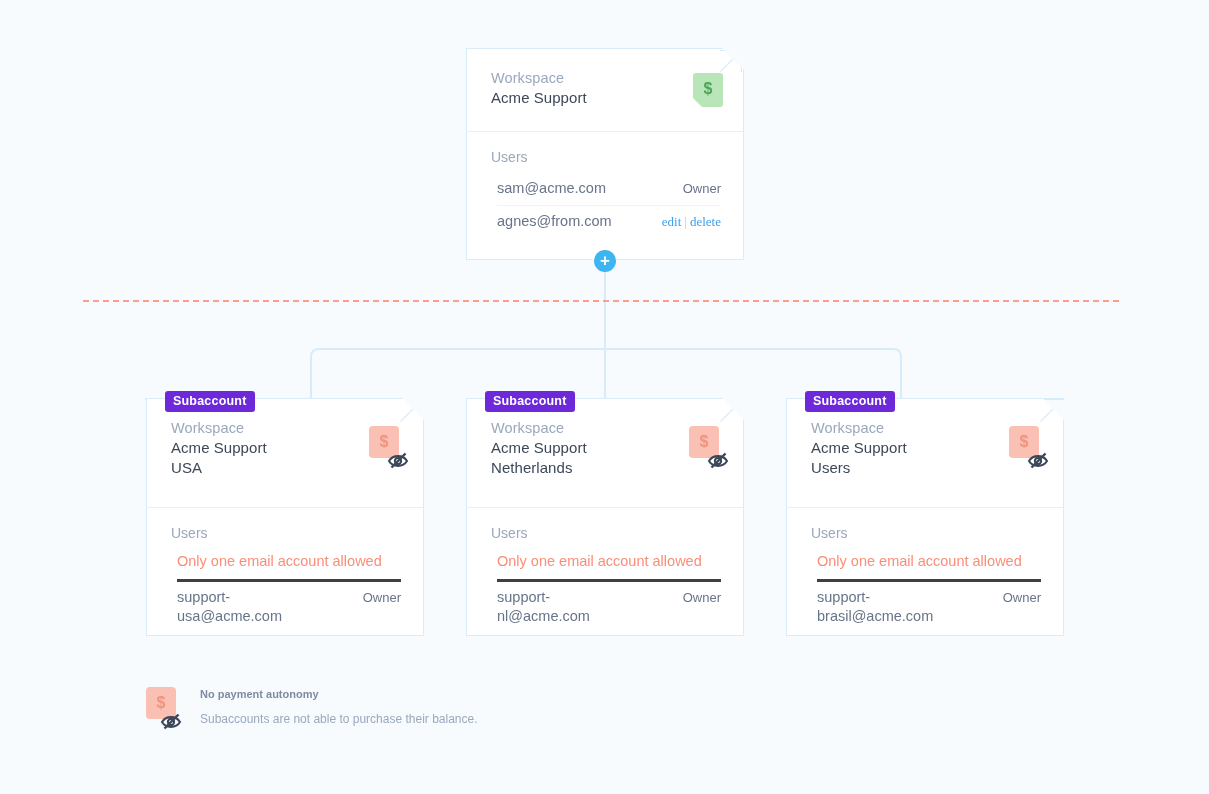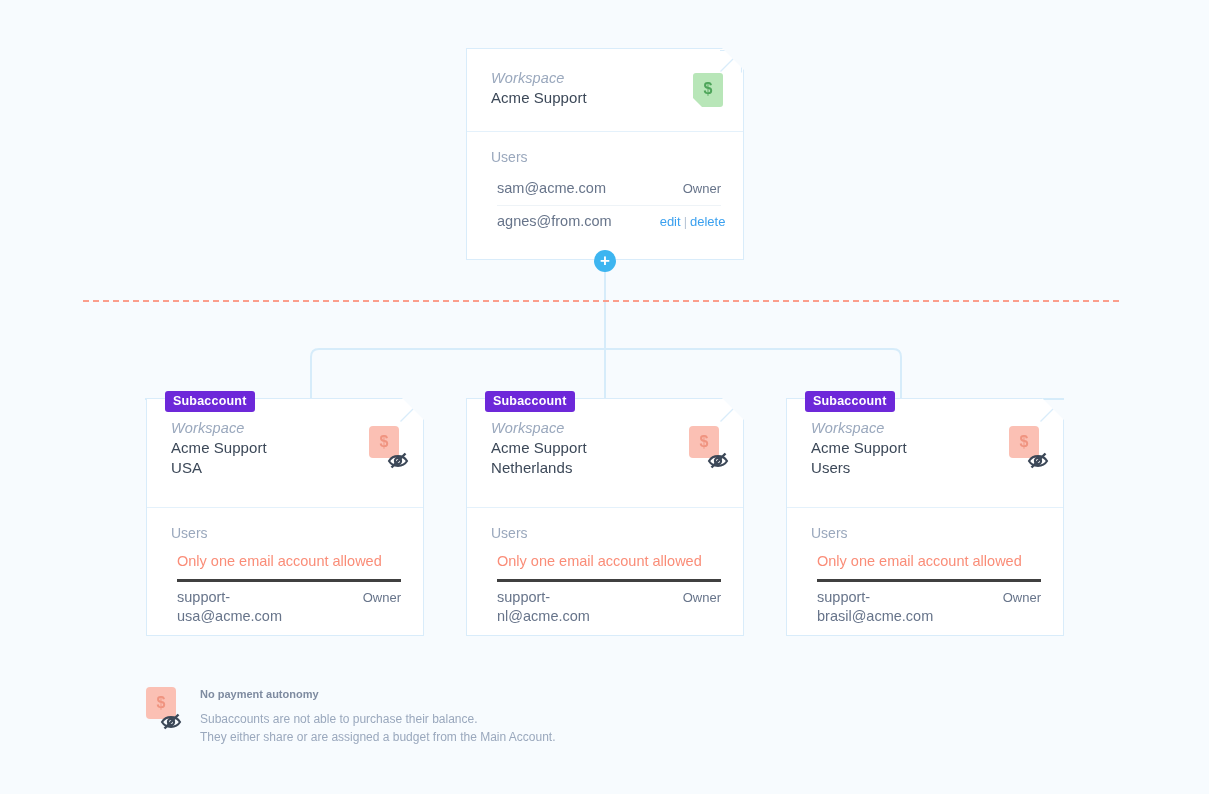--- a/index.html
+++ b/index.html
@@ -54,21 +54,20 @@
     position: relative;
     padding: 20px 22px 18px 24px;
     border-bottom: 1px solid #e4f1fb;
     box-sizing: border-box;
   }
   .ws-label {
     font-size: 14.5px;
     color: #9aa8bd;
     line-height: 19px;
     letter-spacing: .1px;
-    font-style: italic;
   }
   .ws-name {
     font-size: 15px;
     font-weight: normal;
     color: #3c4858;
     line-height: 20px;
     letter-spacing: .05px;
   }
   .card-body {
     padding: 16px 22px 14px 24px;
@@ -100,20 +99,21 @@
     font-size: 13px;
     color: #67748a;
     line-height: 19px;
     white-space: nowrap;
   }
   .user-actions {
     font-size: 13px;
     line-height: 19px;
     white-space: nowrap;
     color: #b9c6d6;
+    font-family: Liberation Serif, serif;
   }
   .user-actions a {
     color: #3aa0ef;
     text-decoration: none;
   }
   .warn-row {
     font-size: 14.5px;
     color: #fa8d78;
     line-height: 19px;
     padding: 3px 0 8px 0;
@@ -369,17 +369,16 @@
       <div class="money-block" style="left:0; top:0;">$</div>
       <svg class="eye-off" style="left:13px; top:22px;" viewBox="0 0 26 22">
         <path d="M 3 13 C 7 6.5 17 6.5 21 13 C 17 19.5 7 19.5 3 13 Z" fill="none" stroke="#3c4858" stroke-width="2.1"></path>
         <circle cx="12" cy="13" r="3.1" fill="none" stroke="#3c4858" stroke-width="2.1"></circle>
         <line x1="5.5" y1="19.5" x2="19.5" y2="5.5" stroke="#3c4858" stroke-width="2.4"></line>
       </svg>
     </div>
     <div class="legend-text">
       <div class="legend-title">No payment autonomy</div>
       <div class="legend-line">Subaccounts are not able to purchase their balance.</div>
-      <div class="legend-line">They either share or are assigned a budget from the Main Account.</div>
     </div>
   </div>
 
 </div>
 
 </body></html>

